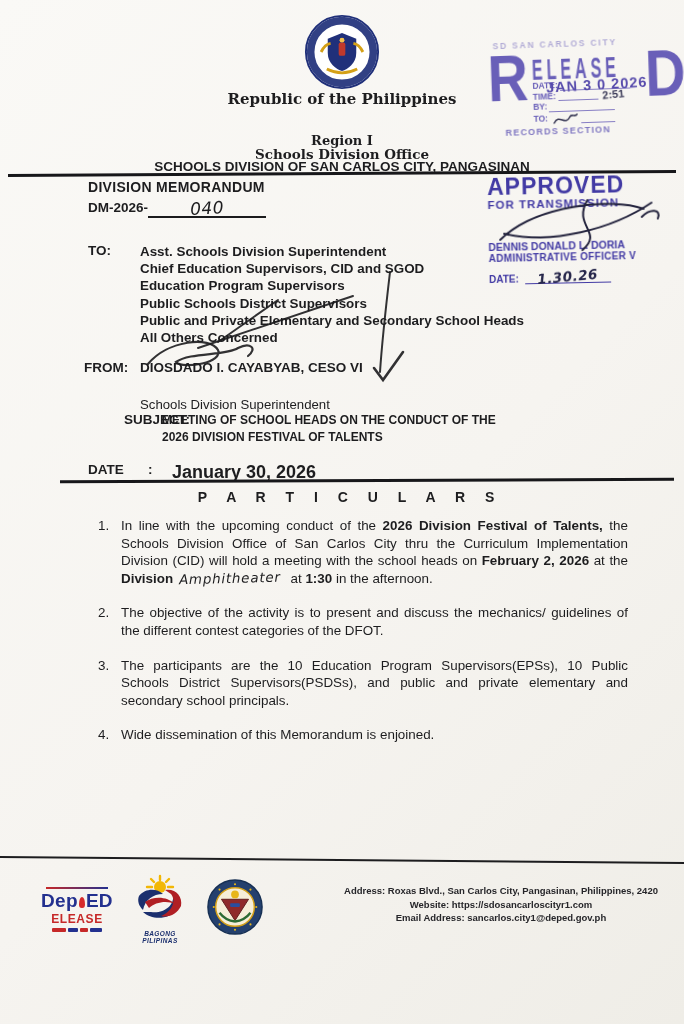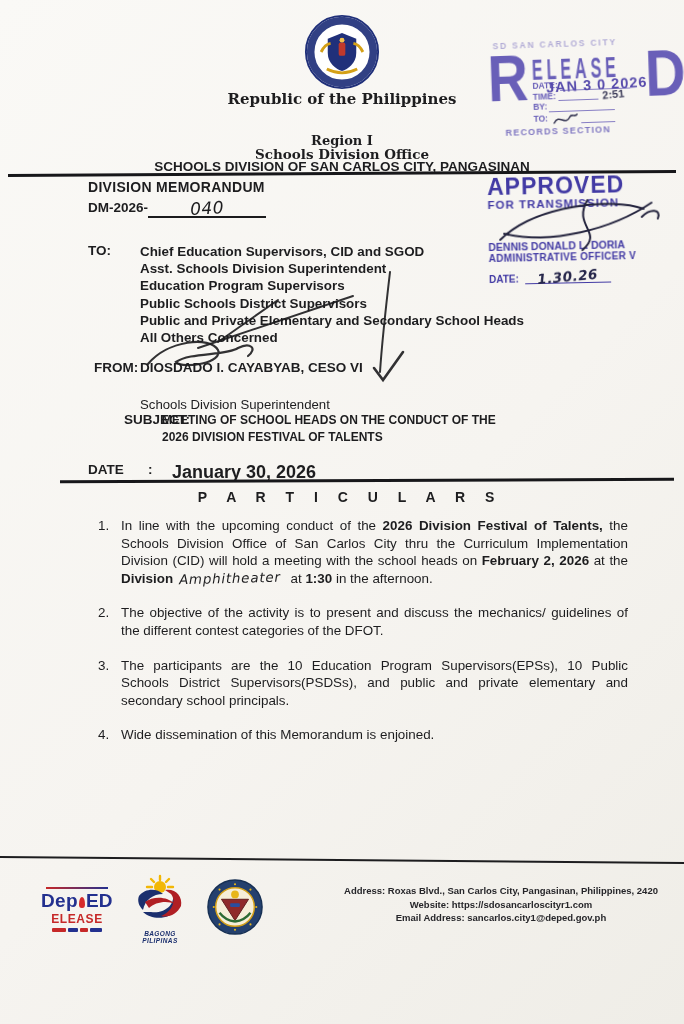--- a/index.html
+++ b/index.html
@@ -48,21 +48,21 @@
   
   .m-heading { left:88px; top:179px; font-size:14px; font-weight:bold; letter-spacing:.3px; }
   .m-numrow { left:88px; top:196px; font-size:13.5px; font-weight:bold; }
   .dm-line { display:inline-block; width:118px; border-bottom:2px solid #1b1b1d; text-align:center; }
   .hand { font-family:"DejaVu Sans",sans-serif; font-style:italic; letter-spacing:.5px; }
   .dm-value { display:inline-block; font-size:17px; font-weight:normal; transform:rotate(-3deg) translateY(2px); }
 
   .to-label { left:88px; top:243px; font-size:13.5px; font-weight:bold; }
   .to-list { left:140px; top:243px; font-size:13.4px; font-weight:bold; line-height:17.2px; width:480px; }
 
-  .from-label { left:94px; top:360px; font-size:13.5px; font-weight:bold; }
+  .from-label { left:84px; top:360px; font-size:13.5px; font-weight:bold; }
   .from-name { left:140px; top:360px; font-size:13.5px; font-weight:bold; }
   .from-title { left:140px; top:377px; font-size:13.2px;margin-top:20px; }
 
   .subj-label { left:88px; top:412px; font-size:13.5px; font-weight:bold;margin-left:36px; }
   .subj-lines { left:162px; top:412px; font-size:12px; font-weight:bold; line-height:17.2px; }
 
   .date-label { left:88px; top:462px; font-size:13.5px; font-weight:bold; }
   .date-colon { left:148px; top:462px; font-size:13.5px; font-weight:bold; }
   .date-value { left:172px; top:462px; font-size:18px; font-weight:bold; }
   .date-rule { top:479px; left:60px; width:614px; height:2.5px; background:#17171a; transform:rotate(-.25deg); }
@@ -167,22 +167,22 @@
     </div>
   </div>
 
   <div class="abs m-heading">DIVISION MEMORANDUM</div>
   <div class="abs m-numrow">
     <span>DM-2026-</span><span class="dm-line"><span class="dm-value hand">040</span></span>
   </div>
 
   <div class="abs to-label">TO:</div>
   <div class="abs to-list">
+      <div>Asst. Schools Division Superintendent</div>
       <div>Chief Education Supervisors, CID and SGOD</div>
-      <div>Asst. Schools Division Superintendent</div>
       <div>Education Program Supervisors</div>
       <div>Public Schools District Supervisors</div>
       <div>Public and Private Elementary and Secondary School Heads</div>
       <div>All Others Concerned</div>
     </div>
 
   <div class="abs from-label">FROM:</div>
   <div class="abs from-name">DIOSDADO I. CAYABYAB, CESO VI</div>
   <div class="abs from-title">Schools Division Superintendent</div>
 

